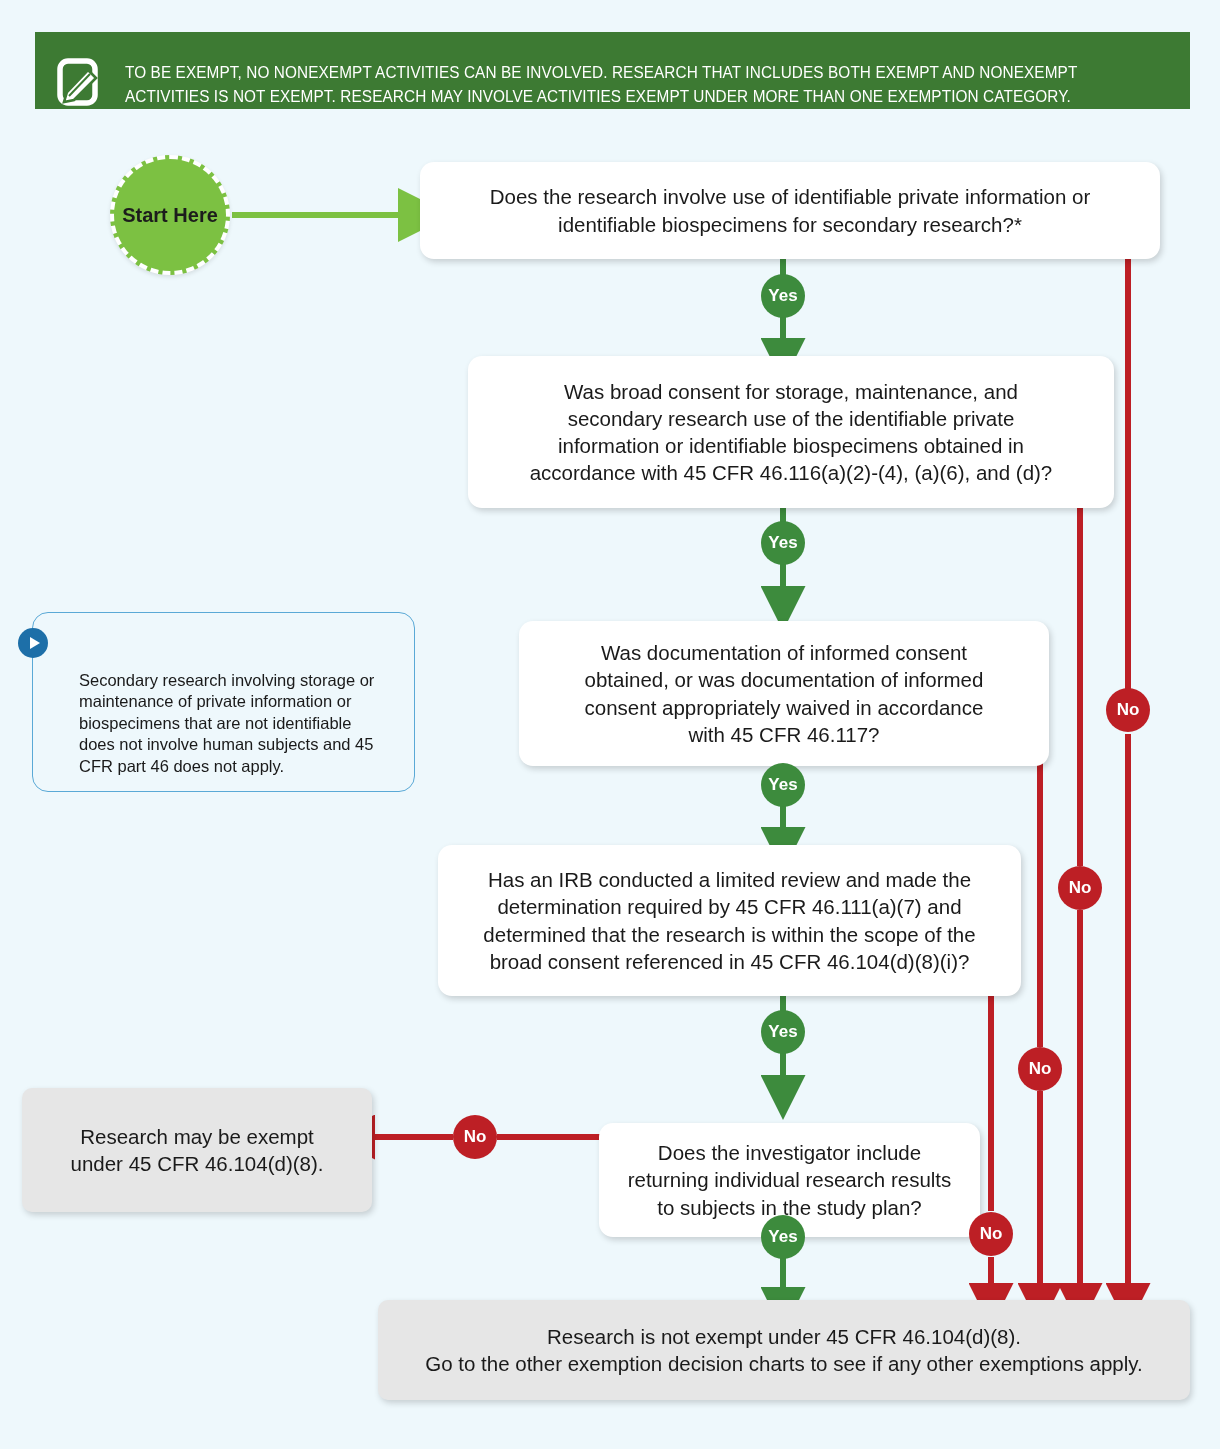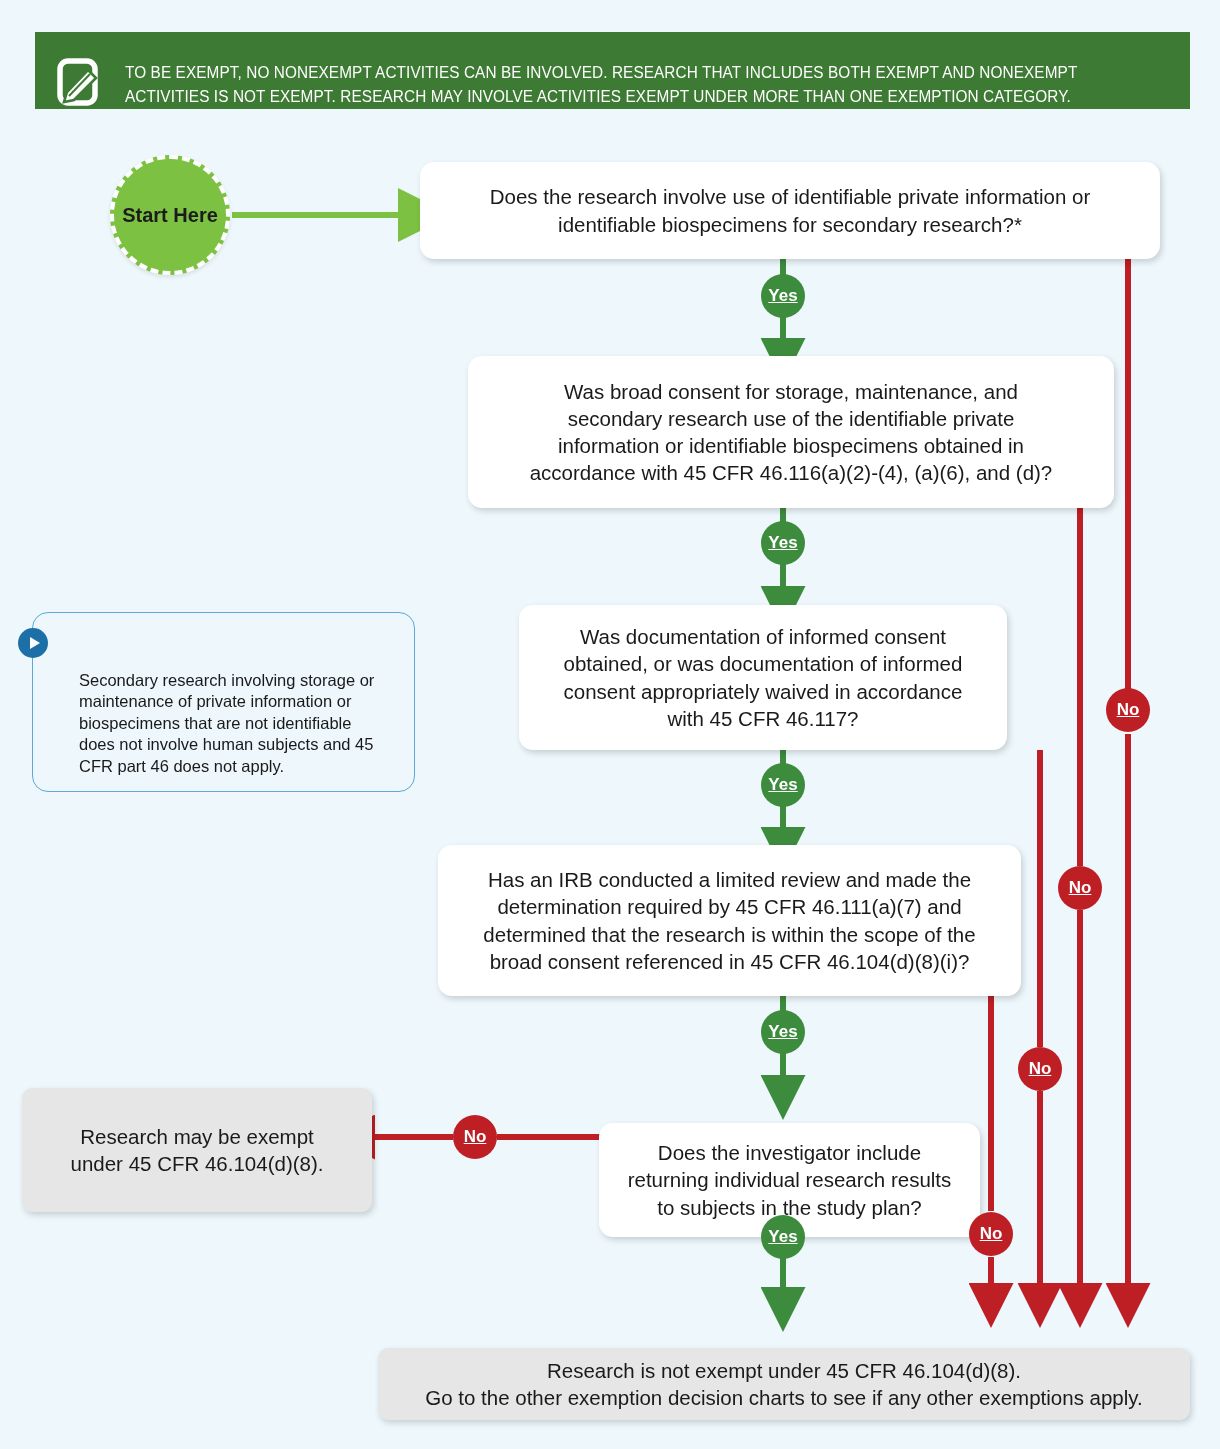--- a/index.html
+++ b/index.html
@@ -130,21 +130,20 @@
     position: absolute;
     width: 44px; height: 44px;
     border-radius: 50%;
     display: flex;
     align-items: center;
     justify-content: center;
     font-size: 17px;
     font-weight: bold;
     color: #ffffff;
     z-index: 6;
-    text-decoration: underline;
   }
   .badge.yes { background: #3d8b3d; }
   .badge.no  { background: #bd1f25; }
 
   
   #wires {
     position: absolute;
     left: 0; top: 0;
     width: 1220px; height: 1449px;
     pointer-events: none;
@@ -223,21 +222,21 @@
 identifiable biospecimens for secondary research?*</span>
   </div>
 
   <div class="node qbox" style="left:468px; top:356px; width:646px; height:152px;">
     <span>Was broad consent for storage, maintenance, and
 secondary research use of the identifiable private
 information or identifiable biospecimens obtained in
 accordance with 45 CFR 46.116(a)(2)-(4), (a)(6), and (d)?</span>
   </div>
 
-  <div class="node qbox" style="left:519px; top:605px; width:488px; height:145px;justify-content:center;">
+  <div class="node qbox" style="left:519px; top:621px; width:530px; height:145px;justify-content:center;">
     <span>Was documentation of informed consent
 obtained, or was documentation of informed
 consent appropriately waived in accordance
 with 45 CFR 46.117?</span>
   </div>
 
   <div class="node qbox" style="left:438px; top:845px; width:583px; height:151px;">
     <span>Has an IRB conducted a limited review and made the
 determination required by 45 CFR 46.111(a)(7) and
 determined that the research is within the scope of the
@@ -248,21 +247,21 @@
     <span>Does the investigator include
 returning individual research results
 to subjects in the study plan?</span>
   </div>
 
   <div class="node obox" style="left:22px; top:1088px; width:350px; height:124px;">
     <span>Research may be exempt
 under 45 CFR 46.104(d)(8).</span>
   </div>
 
-  <div class="node obox" style="left:378px; top:1300px; width:812px; height:72px;margin-top:48px;">
+  <div class="node obox" style="left:378px; top:1300px; width:812px; height:100px;">
     <span>Research is not exempt under 45 CFR 46.104(d)(8).
 Go to the other exemption decision charts to see if any other exemptions apply.</span>
   </div>
 
   <div class="node" style="left:32px; top:612px; width:383px;">
     <div class="callout">
       <div class="callout-icon">
         <div class="tri"></div>
       </div>
       <span>Secondary research involving storage or

